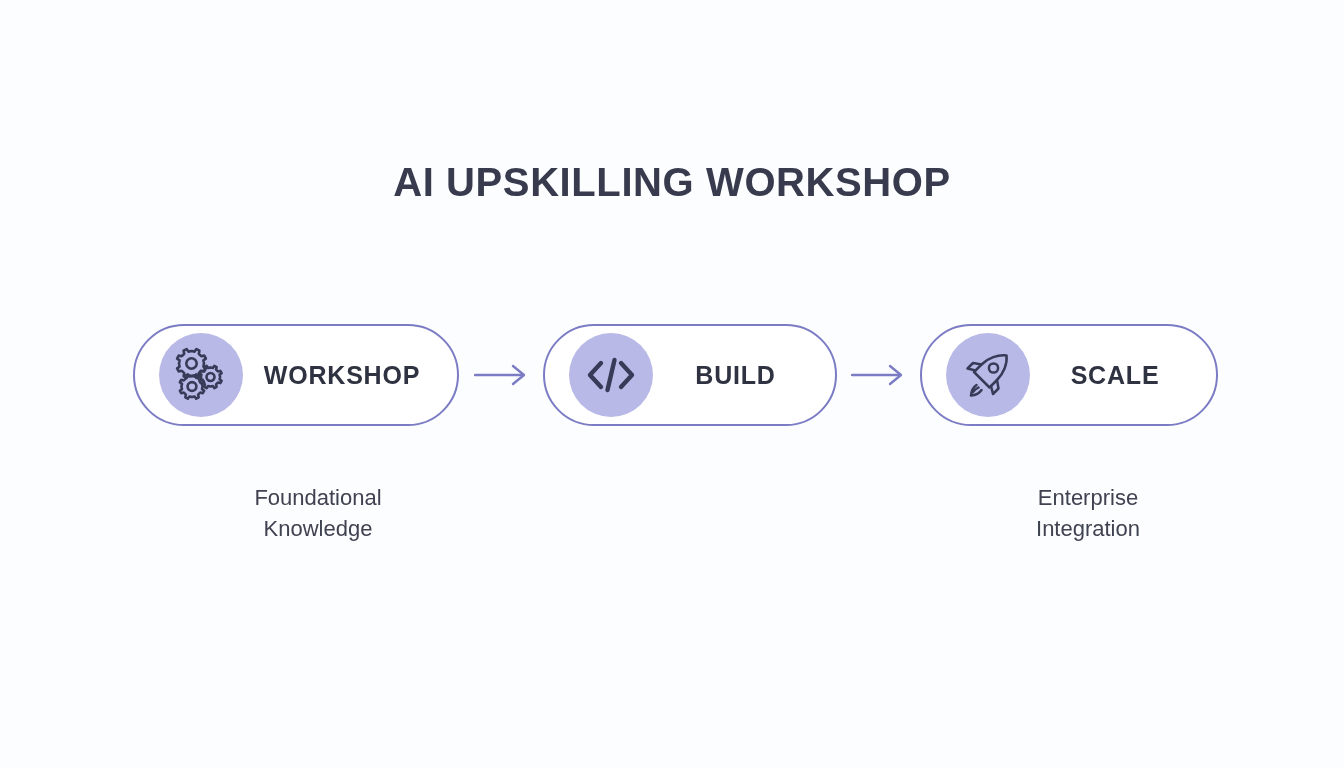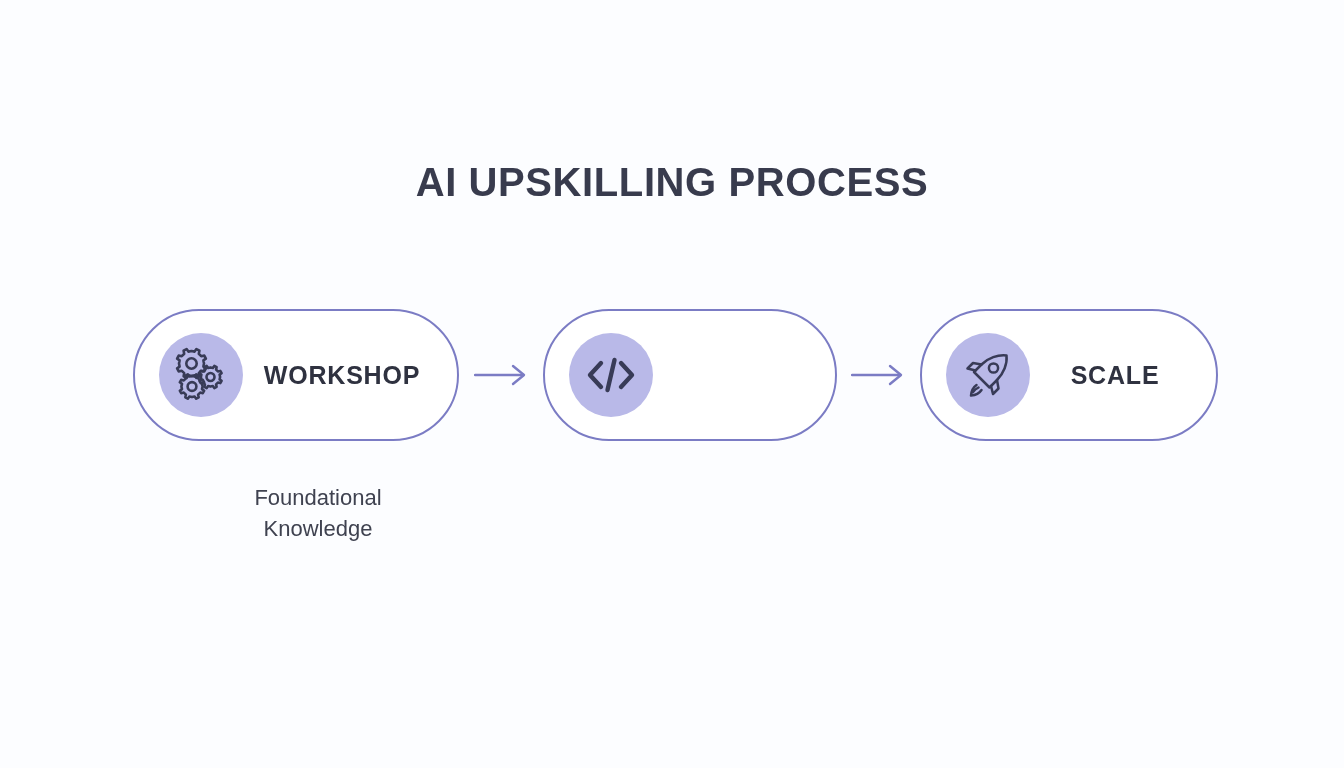--- a/index.html
+++ b/index.html
@@ -35,21 +35,21 @@
     width: 1085px;
     height: 132px;
     display: flex;
     flex-direction: row;
     align-items: center;
     justify-content: space-between;
   }
 
   .stage-card {
     box-sizing: border-box;
-    height: 132px;
+    height: 102px;
     border: 2px solid #7b7cc4;
     border-radius: 66px;
     background: #ffffff;
     display: flex;
     flex-direction: row;
     align-items: center;
     flex: 0 0 auto;
   }
   .card-workshop { width: 326px; }
   .card-build    { width: 294px; }
@@ -105,21 +105,21 @@
     color: #3f4250;
     white-space: pre-line;
   }
   .caption-0 { left: 176px; width: 268px; }
   .caption-1 { left: 564px; width: 268px; }
   .caption-2 { left: 946px; width: 268px; }
 </style>
 </head>
 <body>
 
-<div id="page-title">AI UPSKILLING PROCESS</div>
+<div id="page-title">AI UPSKILLING WORKSHOP</div>
 
 <div id="flow-row">
 
   <div class="stage-card card-workshop">
     <div class="stage-icon-circle">
       <svg width="56" height="56" viewBox="0 0 56 56" fill="none" stroke="#383b57" stroke-width="2.6" stroke-linecap="round" stroke-linejoin="round">
         <g transform="translate(18.5,16.5)">
           <path d="M0,-12.5 L3.1,-11.9 L4.9,-14.4 L7.9,-12.8 L7.3,-9.7 L9.7,-7.3 L12.8,-7.9 L14.4,-4.9 L11.9,-3.1 L12.5,0 L11.9,3.1 L14.4,4.9 L12.8,7.9 L9.7,7.3 L7.3,9.7 L7.9,12.8 L4.9,14.4 L3.1,11.9 L0,12.5 L-3.1,11.9 L-4.9,14.4 L-7.9,12.8 L-7.3,9.7 L-9.7,7.3 L-12.8,7.9 L-14.4,4.9 L-11.9,3.1 L-12.5,0 L-11.9,-3.1 L-14.4,-4.9 L-12.8,-7.9 L-9.7,-7.3 L-7.3,-9.7 L-7.9,-12.8 L-4.9,-14.4 L-3.1,-11.9 Z"></path>
           <circle cx="0" cy="0" r="5.2"></circle>
         </g>
@@ -144,20 +144,21 @@
   </div>
 
   <div class="stage-card card-build">
     <div class="stage-icon-circle">
       <svg width="54" height="44" viewBox="0 0 54 44" fill="none" stroke="#383b57" stroke-width="4.4" stroke-linecap="round" stroke-linejoin="round">
         <polyline points="17,10 6,22 17,34"></polyline>
         <polyline points="37,10 48,22 37,34"></polyline>
         <line x1="30.5" y1="7" x2="23.5" y2="37"></line>
       </svg>
     </div>
+    <div class="stage-label">BUILD</div>
   </div>
 
   <div class="flow-arrow">
     <svg width="54" height="22" viewBox="0 0 54 22" fill="none" stroke="#7b7cc4" stroke-width="2.4" stroke-linecap="round" stroke-linejoin="round">
       <line x1="1" y1="11" x2="49" y2="11"></line>
       <polyline points="39,2 50,11 39,20"></polyline>
     </svg>
   </div>
 
   <div class="stage-card card-scale">
@@ -172,13 +173,15 @@
       </svg>
     </div>
     <div class="stage-label">SCALE</div>
   </div>
 
 </div>
 
 <div id="caption-row">
   <div class="stage-caption caption-0">Foundational
 Knowledge</div>
+  <div class="stage-caption caption-2">Enterprise
+Integration</div>
 </div>
 
 </body></html>

